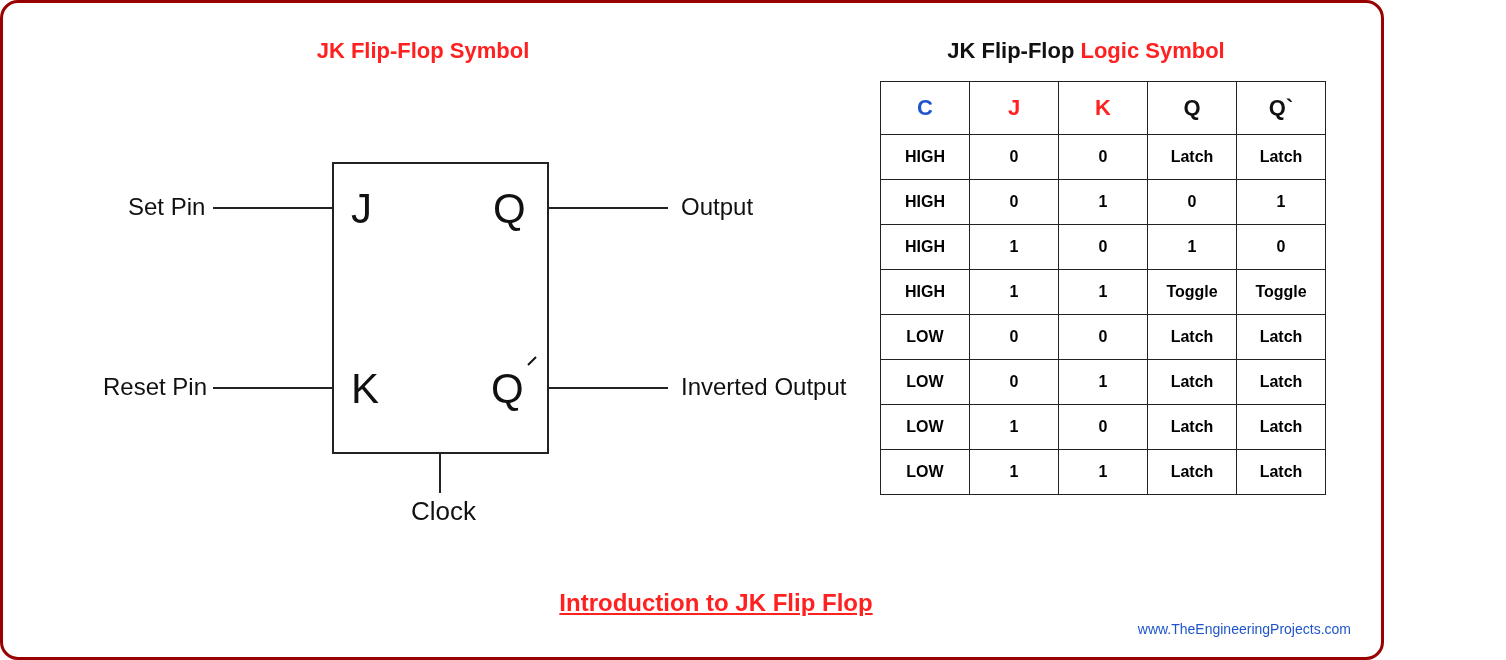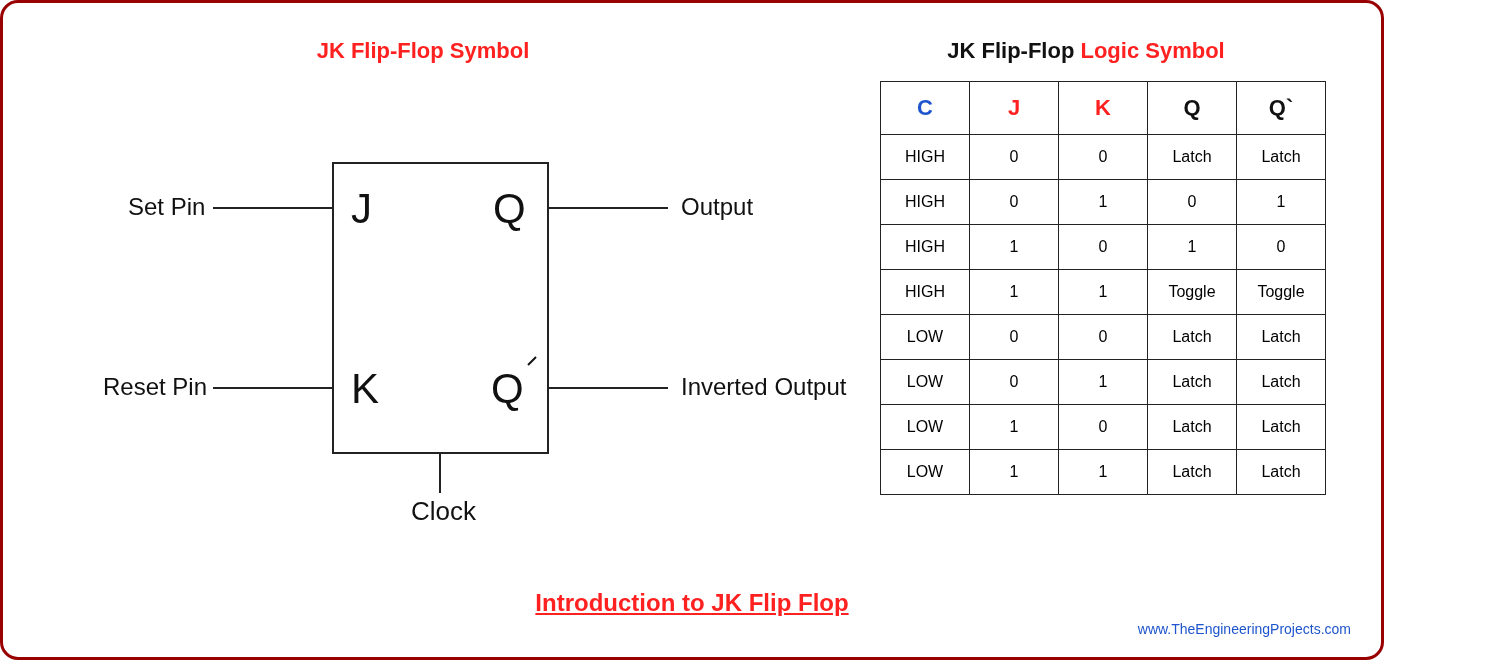--- a/index.html
+++ b/index.html
@@ -41,20 +41,21 @@
   .footer-title {
     position: absolute;
     bottom: 40px;
     left: 0;
     width: 100%;
     text-align: center;
     color: #ff2020;
     font-weight: 700;
     font-size: 24px;
     text-decoration: underline;
+    padding-left: 24px;
   }
   .attrib {
     position: absolute;
     right: 30px;
     bottom: 20px;
     color: #1e55cc;
     font-size: 14px;
   }
   .symbol-area {
     position: absolute;
@@ -72,21 +73,21 @@
     top: 78px;
     right: 55px;
     border-collapse: collapse;
   }
   .logic-table th, .logic-table td {
     border: 1px solid #222;
     width: 86px;
     height: 42px;
     text-align: center;
     font-size: 16px;
-    font-weight: 400;
+    font-weight: 700;
   }
   .logic-table th {
     font-size: 22px;
     font-weight: 700;
     height: 50px;
   }
   .th-c { color: #1e55cc; }
   .th-j { color: #ff2020; }
   .th-k { color: #ff2020; }
   .th-q { color: #111; }

